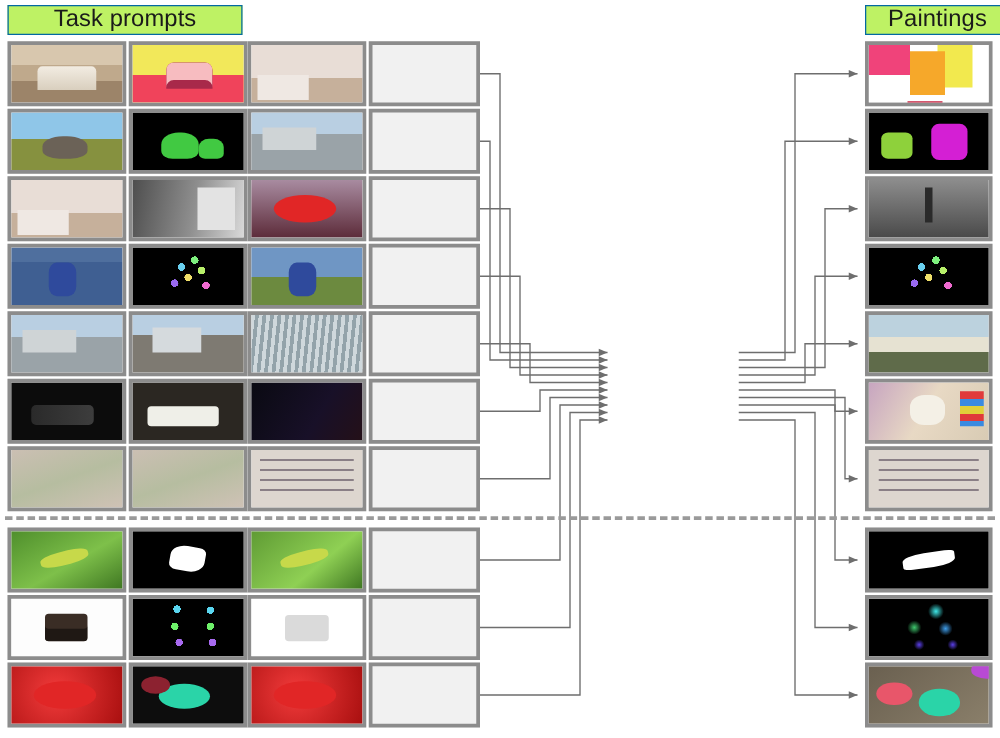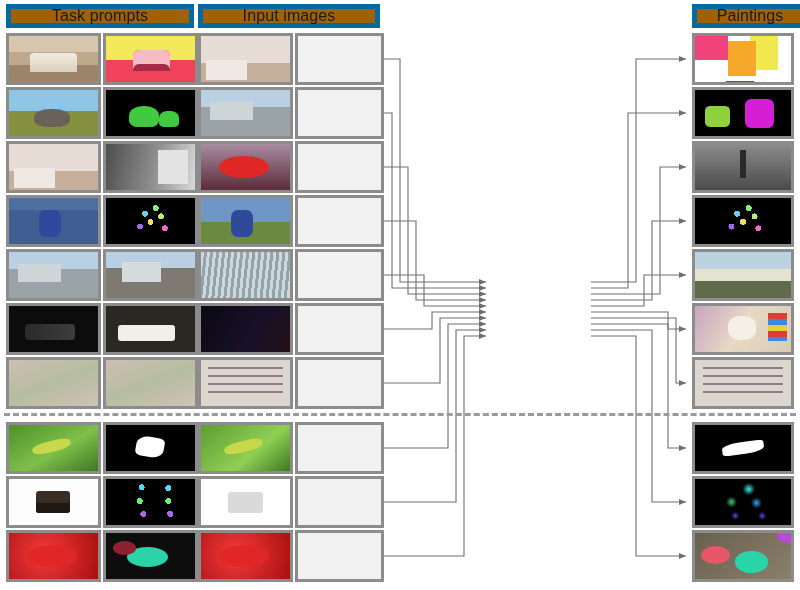--- a/index.html
+++ b/index.html
@@ -6,24 +6,24 @@
   body{
     width:800px;height:590px;background:#ffffff;
     font-family:"Liberation Sans", sans-serif;
     position:relative;overflow:hidden;
   }
   #stage{position:absolute;left:0;top:0;width:800px;height:590px;}
 
   
   .col-header{
     position:absolute;height:24px;
-    background:#a16207;
-    border:5px solid #0369a1;
+    background:#bef264;
+    border:1px solid #0369a1;
     display:flex;align-items:center;justify-content:center;
-    font-size:16px;color:#1a1a1a;letter-spacing:.1px;
+    font-size:19px;color:#1a1a1a;letter-spacing:.1px;
     box-sizing:border-box;
   }
   #hdr-prompts{left:6px;top:4px;width:188px;}
   #hdr-inputs {left:198px;top:4px;width:182px;}
   #hdr-paint  {left:692px;top:4px;width:116px;}
 
   
   .thumb{
     position:absolute;box-sizing:border-box;
     border:3px solid #8c8c8c;
@@ -174,21 +174,20 @@
      background:#e8566a;border-radius:50%;}
   .a-blobs::after{content:"";position:absolute;left:42%;top:40%;width:34%;height:46%;
      background:#2ad4a8;border-radius:50%;box-shadow:38px -26px 0 -4px #b84ad4;}
 </style>
 </head>
 <body>
 
 <div id="stage">
 
   <div class="col-header" id="hdr-prompts">Task prompts</div>
-  <div class="col-header" id="hdr-inputs">Input images</div>
   <div class="col-header" id="hdr-paint">Paintings</div>
 
   <svg id="wires" viewBox="0 0 800 590">
 
     <path d="M384 59 H400 V282 H486"></path>
       <polygon class="head" points="486,282 479,279 479,285"></polygon>
     <path d="M384 113 H392 V288 H486"></path>
       <polygon class="head" points="486,288 479,285 479,291"></polygon>
     <path d="M384 167 H408 V294 H486"></path>
       <polygon class="head" points="486,294 479,291 479,297"></polygon>

